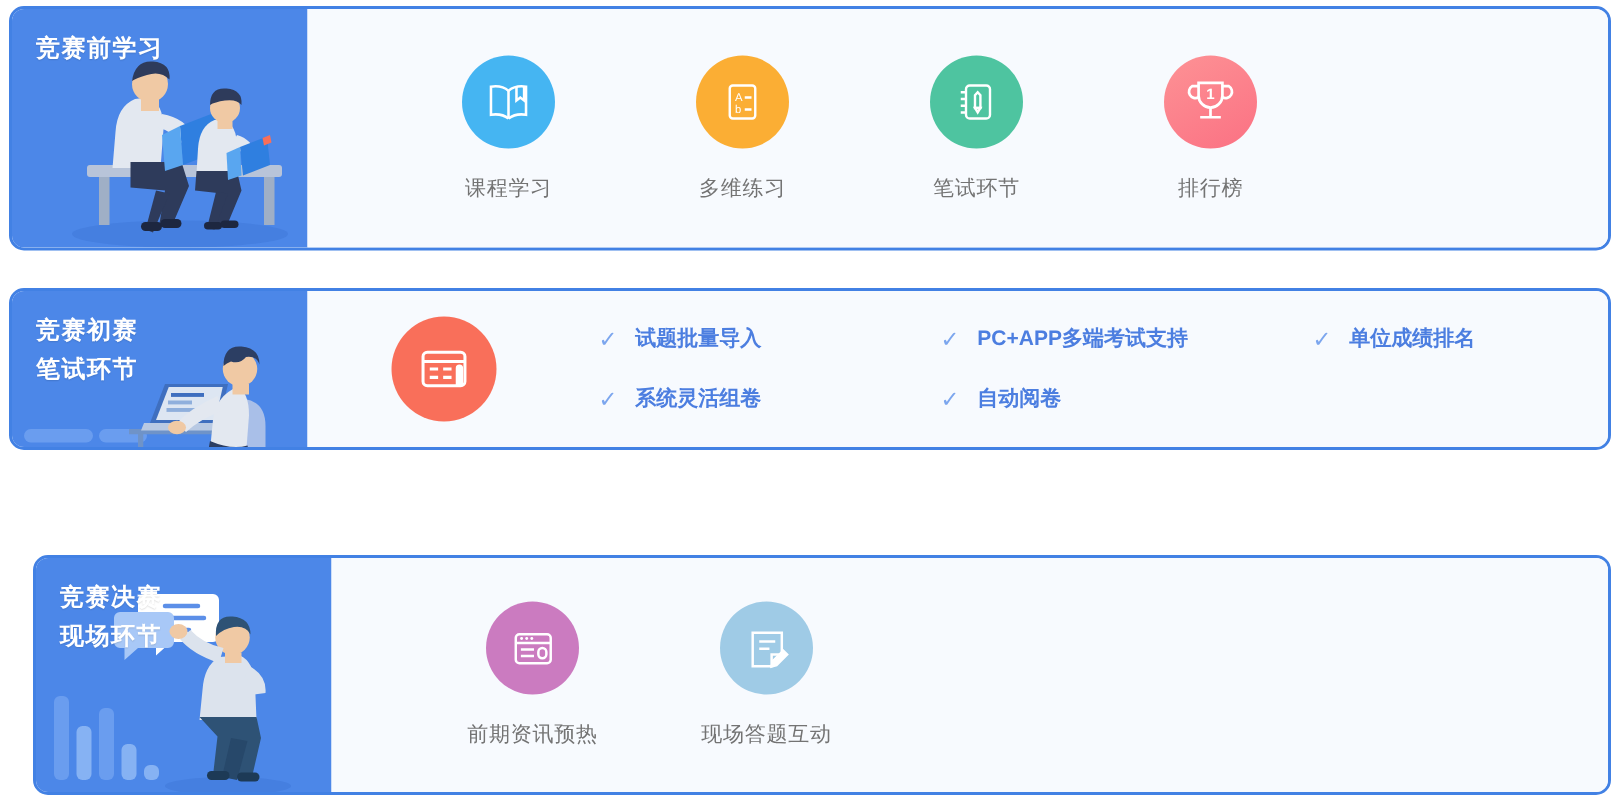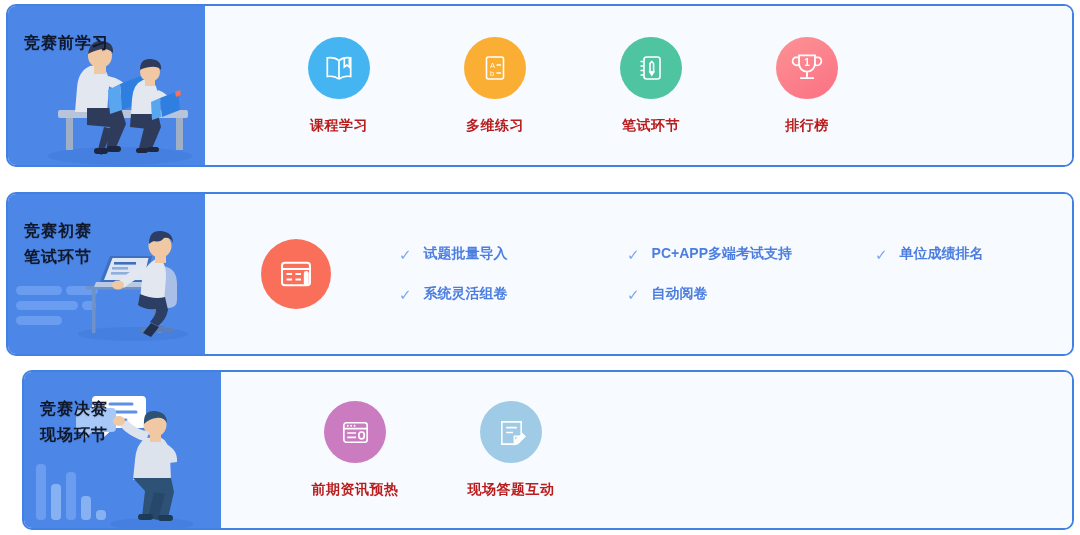--- a/index.html
+++ b/index.html
@@ -15,35 +15,35 @@
   .row {
     position: absolute;
     left: 6px; right: 6px;
     border: 2px solid #4281E4;
     border-radius: 10px;
     background: #F7FAFE;
     display: flex;
     overflow: hidden;
   }
   .row-1 { top: 4px;   height: 163px; }
-  .row-2 { top: 192px; height: 164px; }
+  .row-2 { top: 192px; height: 108px; }
   .row-3 { top: 370px; height: 160px; margin-left: 16px; }
 
   
   .panel {
     position: relative;
     width: 197px;
     flex: 0 0 197px;
     background: #4C87E8;
     overflow: hidden;
   }
   .panel-title {
     position: absolute;
-    left: 16px; top: 24px;
-    color: #0f172a;
+    left: 16px; top: 14px;
+    color: #ffffff;
     font-size: 16px;
     font-weight: bold;
     letter-spacing: 1px;
     line-height: 26px;
     white-space: nowrap;
     z-index: 5;
     text-shadow: 0 1px 1px rgba(0,0,0,.12);
   }
   .panel-title .l2 { display: block; }
 
@@ -68,22 +68,22 @@
   }
   .tile-circle {
     width: 62px; height: 62px;
     border-radius: 50%;
     display: flex; align-items: center; justify-content: center;
     margin-bottom: 18px;
   }
   .tile-circle svg { display: block; }
   .tile-label {
     font-size: 14px;
-    font-weight: bold;
-    color: #b91c1c;
+    font-weight: normal;
+    color: #737373;
     letter-spacing: .5px;
     white-space: nowrap;
   }
 
   
   .row2-body {
     display: flex;
     align-items: center;
     width: 100%;
     padding-left: 56px;

